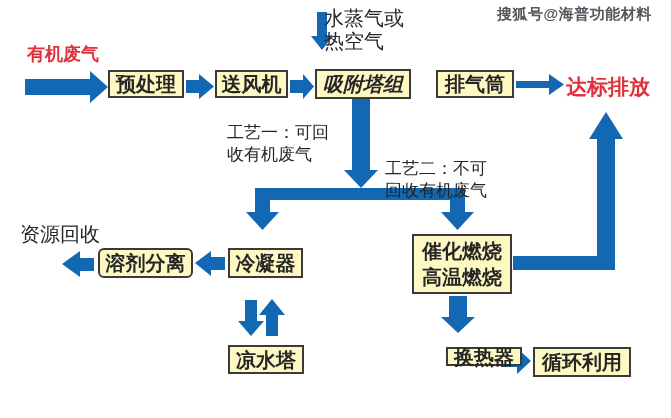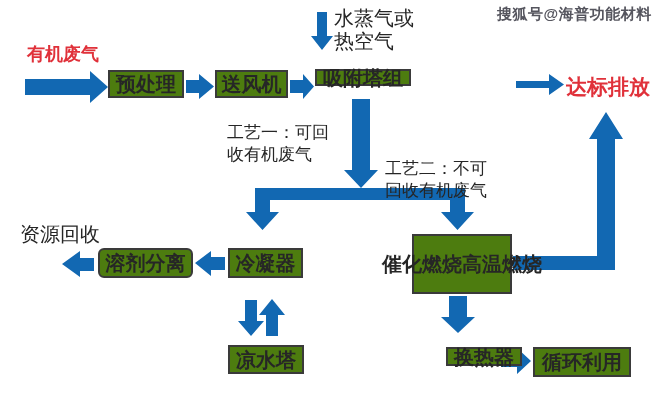--- a/index.html
+++ b/index.html
@@ -4,25 +4,25 @@
 <style>
   html,body{margin:0;padding:0;background:#ffffff;}
   .canvas{
     position:relative;width:671px;height:418px;background:#ffffff;overflow:hidden;
     font-family:"Liberation Sans","DejaVu Sans",sans-serif;
   }
   .arrows{position:absolute;left:0;top:0;width:671px;height:418px;color:var(--arrow-color,#1268b2);}
   .arrows path{fill:currentColor;}
   .box{
     position:absolute;display:flex;align-items:center;justify-content:center;
-    border:2px solid var(--border-color,#3a3a3a);background:#4d7c0f;
+    border:2px solid var(--border-color,#3a3a3a);background:#fef9c3;
     font-weight:bold;font-size:20px;color:var(--text-color,#262626);
     white-space:nowrap;box-sizing:border-box;line-height:1;
   }
-  .box.two-line{flex-direction:row;line-height:26px;}
+  .box.two-line{flex-direction:column;line-height:26px;}
   .label{position:absolute;white-space:nowrap;color:var(--text-color,#262626);}
   .label.red{color:var(--accent-red,#e0313a);font-weight:bold;font-size:18px;}
   .steam{font-size:20px;line-height:23px;}
   .steam span,.proc span{display:block;}
   .proc{font-size:17px;line-height:22px;}
   .resource{font-size:20px;}
   .watermark{
     position:absolute;left:497px;top:5px;font-size:15px;font-weight:bold;
     color:var(--watermark-color,#55555e);letter-spacing:0.5px;
     text-shadow:0 0 1px #ffffff;
@@ -47,30 +47,31 @@
     <path d="M195,263 L211,251 L211,257 L225,257 L225,270 L211,270 L211,276 Z"></path>
     <path d="M245,300 L257,300 L257,321 L264,321 L251,336 L238,321 L245,321 Z"></path>
     <path d="M266,336 L266,315 L259,315 L272,299 L285,315 L278,315 L278,336 Z"></path>
     <path d="M449,296 L467,296 L467,317 L475,317 L458,333 L441,317 L449,317 Z"></path>
     <path d="M501,355 L517,355 L517,348 L531,361 L517,374 L517,367 L501,367 Z"></path>
     <path d="M513,256 L597,256 L597,139 L589,139 L606,112 L623,139 L615,139 L615,270 L513,270 Z"></path>
   </svg>
 
   <div class="label red" style="left:27px;top:42px;">有机废气</div>
 
-  <div class="label steam" style="left:334px;top:7px;">
+  <div class="label steam" style="left:324px;top:7px;">
     <span>水蒸气或</span>
     <span>热空气</span>
   </div>
 
   <div class="watermark">搜狐号@海普功能材料</div>
 
   <div class="box" style="left:108px;top:70px;width:76px;height:28px;">预处理</div>
   <div class="box" style="left:215px;top:70px;width:73px;height:28px;">送风机</div>
-  <div class="box" style="left:315px;top:69px;width:96px;height:17px;">吸附塔组</div>
+  <div class="box" style="left:315px;top:69px;width:96px;height:30px;font-style:italic;">吸附塔组</div>
+  <div class="box" style="left:436px;top:70px;width:78px;height:28px;">排气筒</div>
 
   <div class="label red" style="left:566px;top:73px;font-size:21px;">达标排放</div>
 
   <div class="label proc" style="left:227px;top:122px;">
     <span>工艺一：可回</span>
     <span>收有机废气</span>
   </div>
   <div class="label proc" style="left:385px;top:122px;margin-top:36px;">
     <span>工艺二：不可</span>
     <span>回收有机废气</span>

